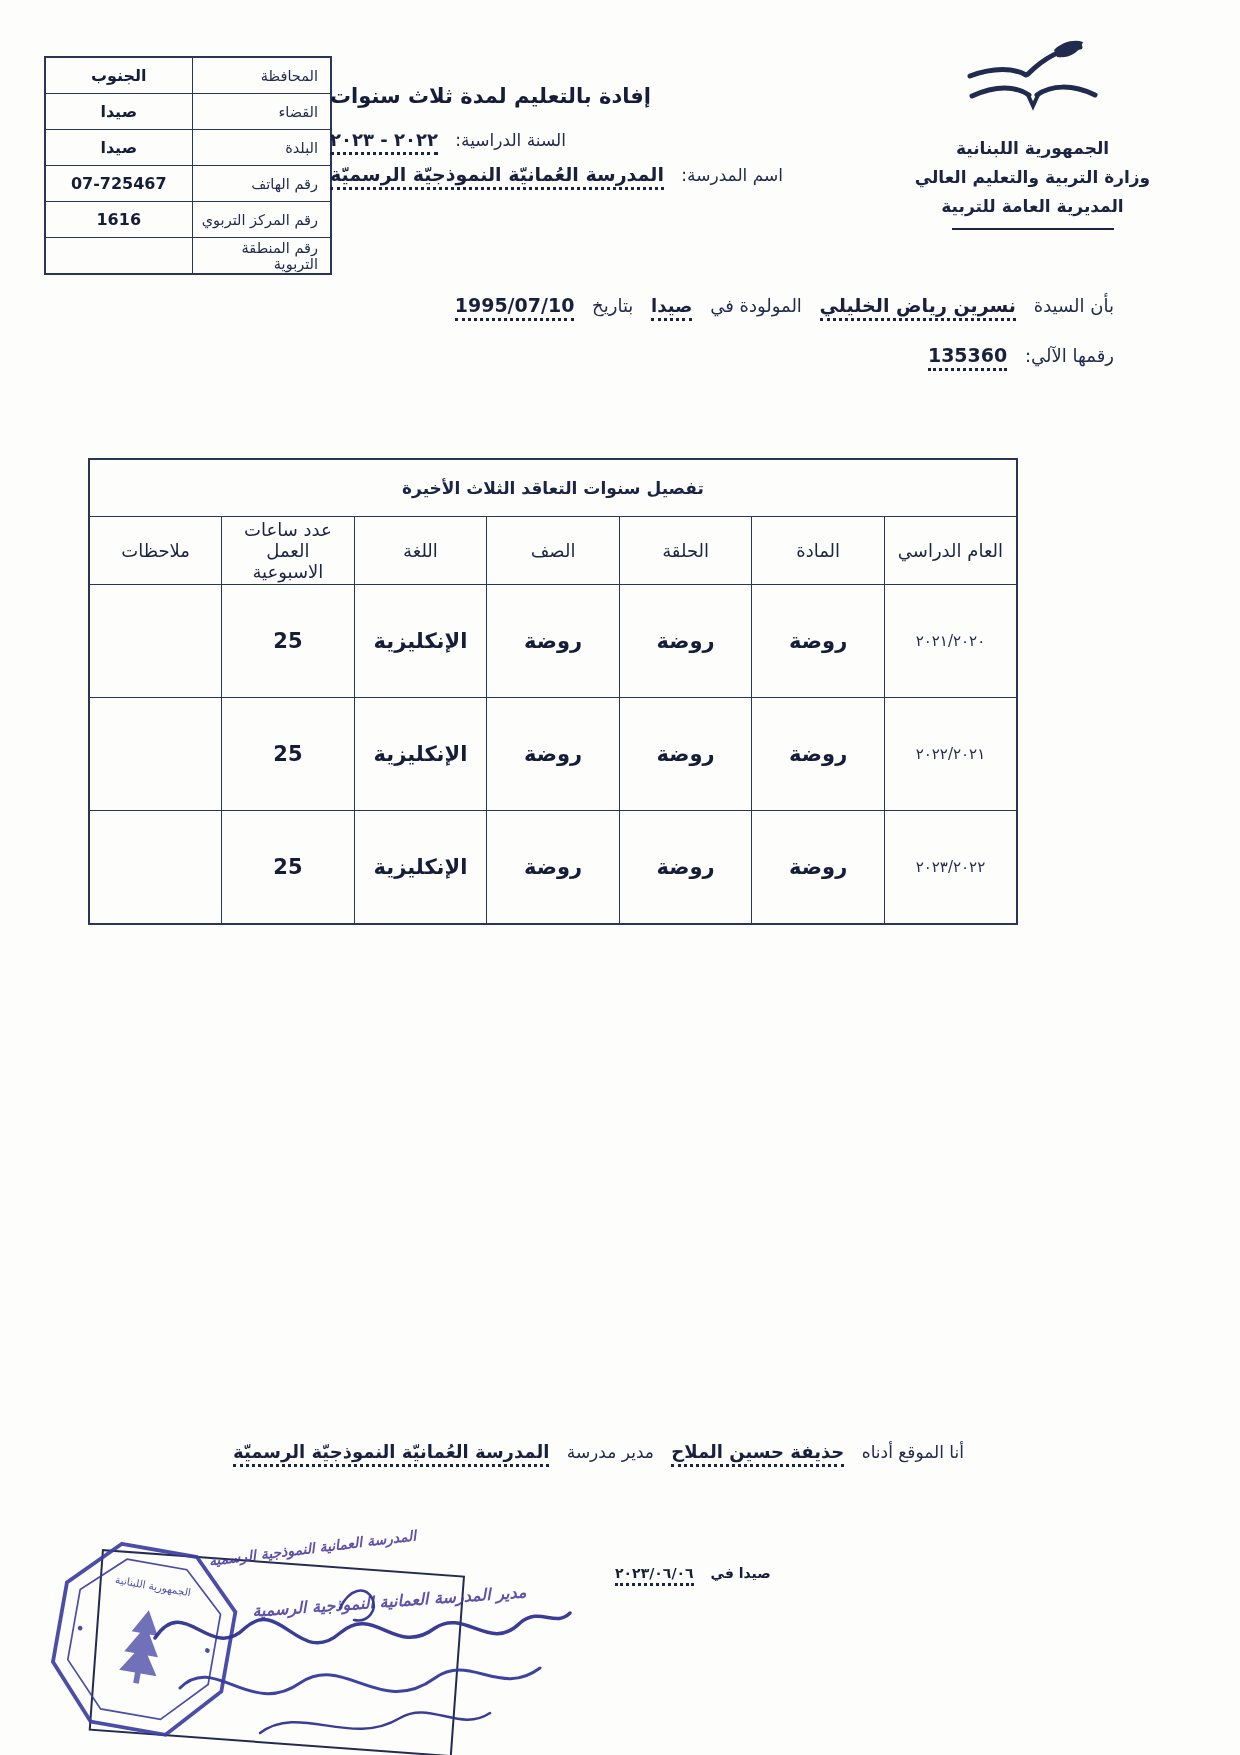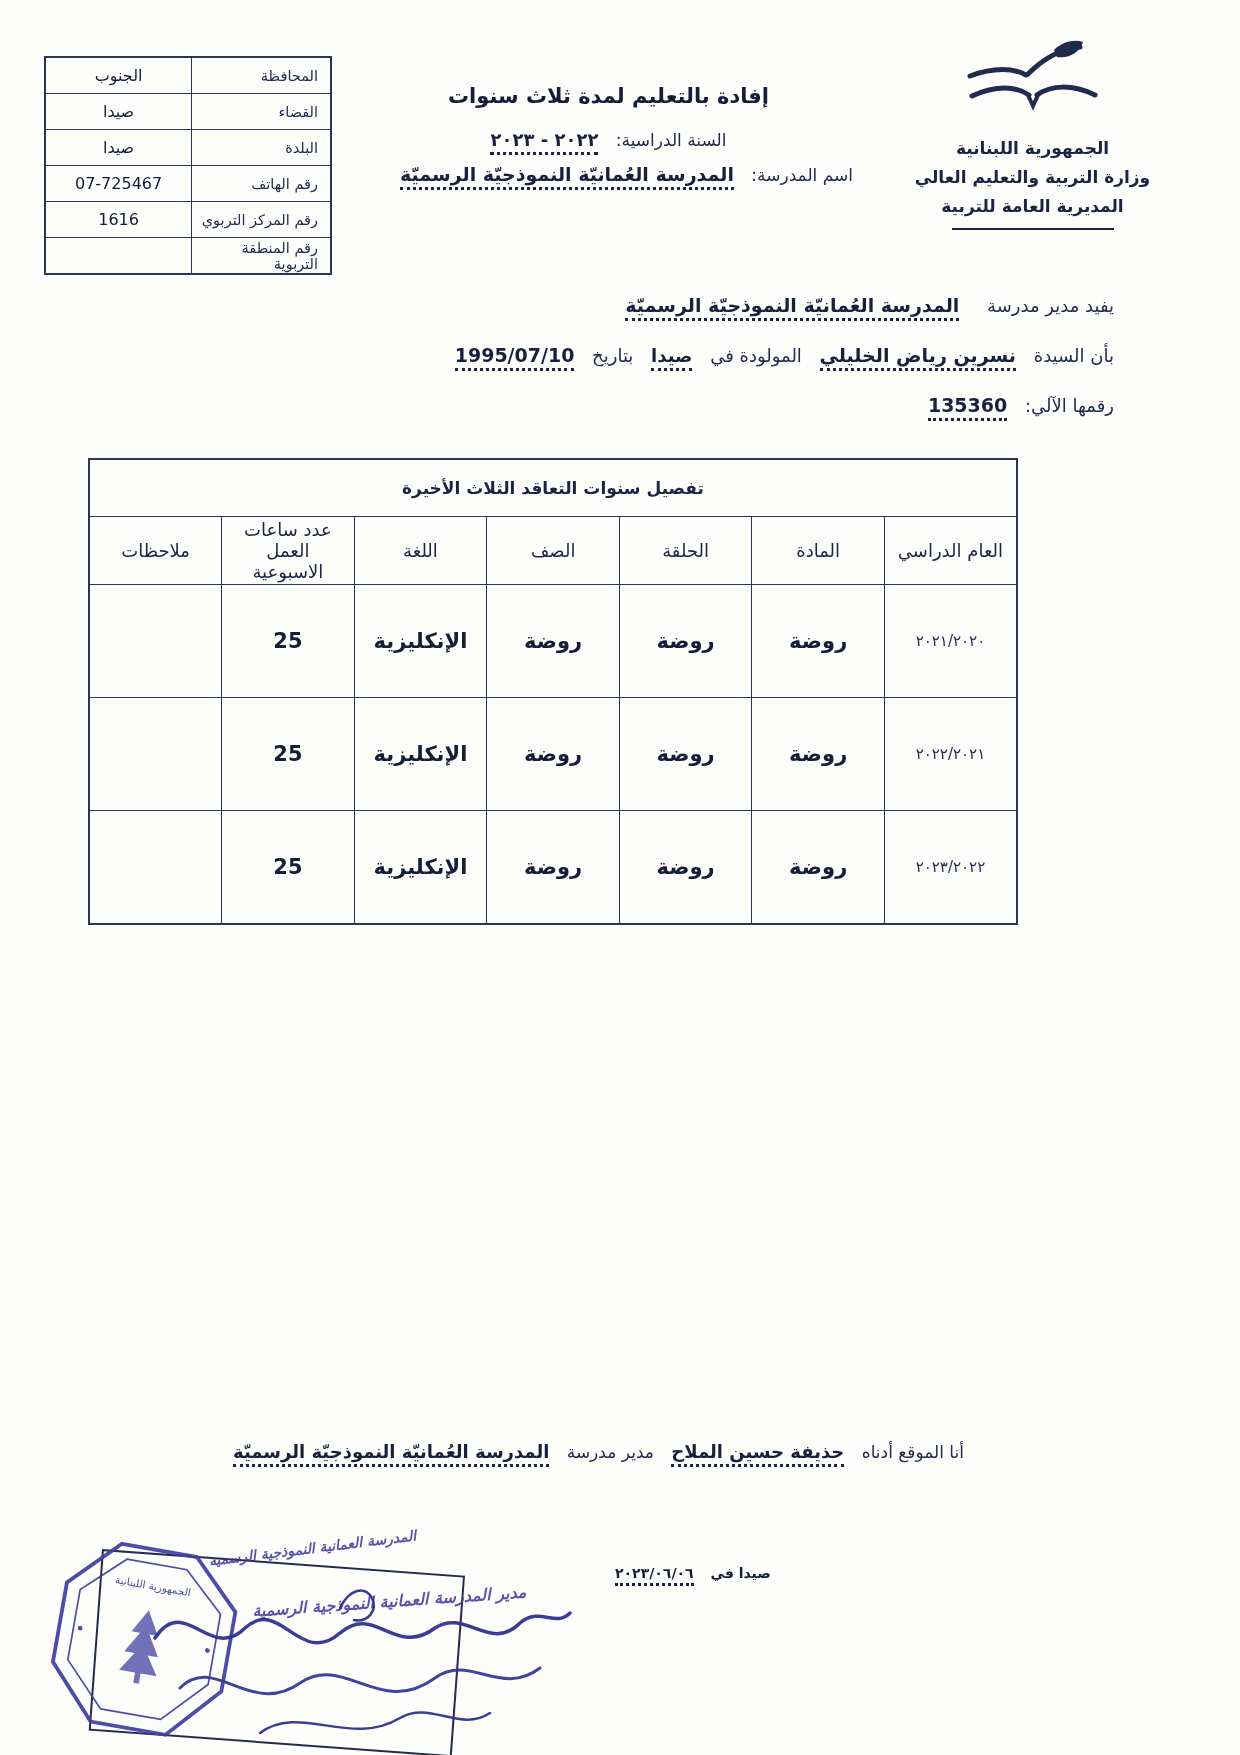--- a/index.html
+++ b/index.html
@@ -14,30 +14,30 @@
   .gap{margin-left:22px;}
   .gap-sm{margin-left:12px;}
 
   
   .info-table{
     position:absolute;left:44px;top:56px;width:288px;
     border-collapse:collapse;border:2px solid #2b3557;
   }
   .info-table td{border:1.5px solid #2b3557;height:33px;}
   .info-table .lbl{width:132px;font-size:14.5px;text-align:right;padding:0 12px 0 4px;}
-  .info-table .val{width:156px;font-weight:400;font-size:16px;text-align:center;color:#151d38;}
+  .info-table .val{width:156px;font-weight:700;font-size:16px;text-align:center;color:#151d38;}
 
   
   .ministry{position:absolute;left:895px;top:40px;width:275px;text-align:center;}
   .ministry svg{display:block;margin:0 auto 6px auto;}
   .m-line{font-size:17px;font-weight:700;line-height:29px;color:#1b2442;}
   .m-underline{width:162px;border-top:2px solid #1b2442;margin:7px auto 0 auto;}
 
   
-  .titles{position:absolute;left:330px;top:84px;width:525px;text-align:center;padding-left:36px;}
+  .titles{position:absolute;left:330px;top:84px;width:525px;text-align:left;}
   .doc-title{font-size:21px;font-weight:700;color:#151d38;margin-left:0;margin-right:40px;}
   .year-line{margin-top:21px;margin-right:40px;font-size:17px;}
   .year-line .val{font-size:18px;}
   .school-line{margin-top:13px;margin-right:4px;font-size:17px;}
   .school-line .val{font-size:19px;}
 
   
   .body-text{position:absolute;right:126px;top:294px;width:840px;font-size:18px;text-align:right;}
   .b-line{height:50px;}
   .b-line .big{font-size:19px;}
@@ -129,24 +129,20 @@
       <span class="bold dotted val">٢٠٢٢ - ٢٠٢٣</span>
     </div>
     <div class="school-line">
       <span class="gap-sm">اسم المدرسة:</span>
       <span class="bold dotted val">المدرسة العُمانيّة النموذجيّة الرسميّة</span>
     </div>
   </div>
 
   <div class="body-text">
     <div class="b-line">
-      <span class="gap">يفيد مدير مدرسة</span>
-      <span class="bold dotted big">المدرسة العُمانيّة النموذجيّة الرسميّة</span>
-    </div>
-    <div class="b-line">
       <span class="gap-sm">بأن السيدة</span>
       <span class="bold dotted big gap-sm">نسرين رياض الخليلي</span>
       <span class="gap-sm">المولودة في</span>
       <span class="bold dotted gap-sm">صيدا</span>
       <span class="gap-sm">بتاريخ</span>
       <span class="bold dotted big">1995/07/10</span>
     </div>
     <div class="b-line">
       <span class="gap-sm">رقمها الآلي:</span>
       <span class="bold dotted big">135360</span>

